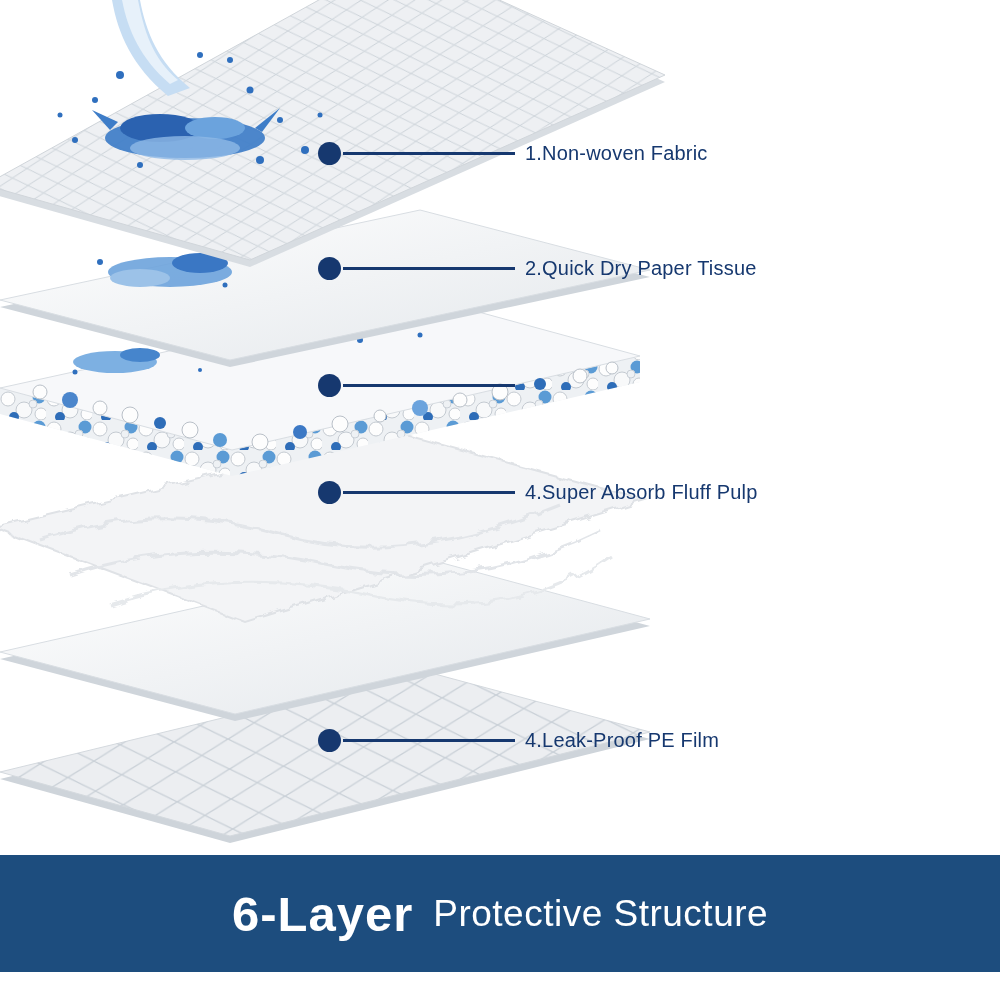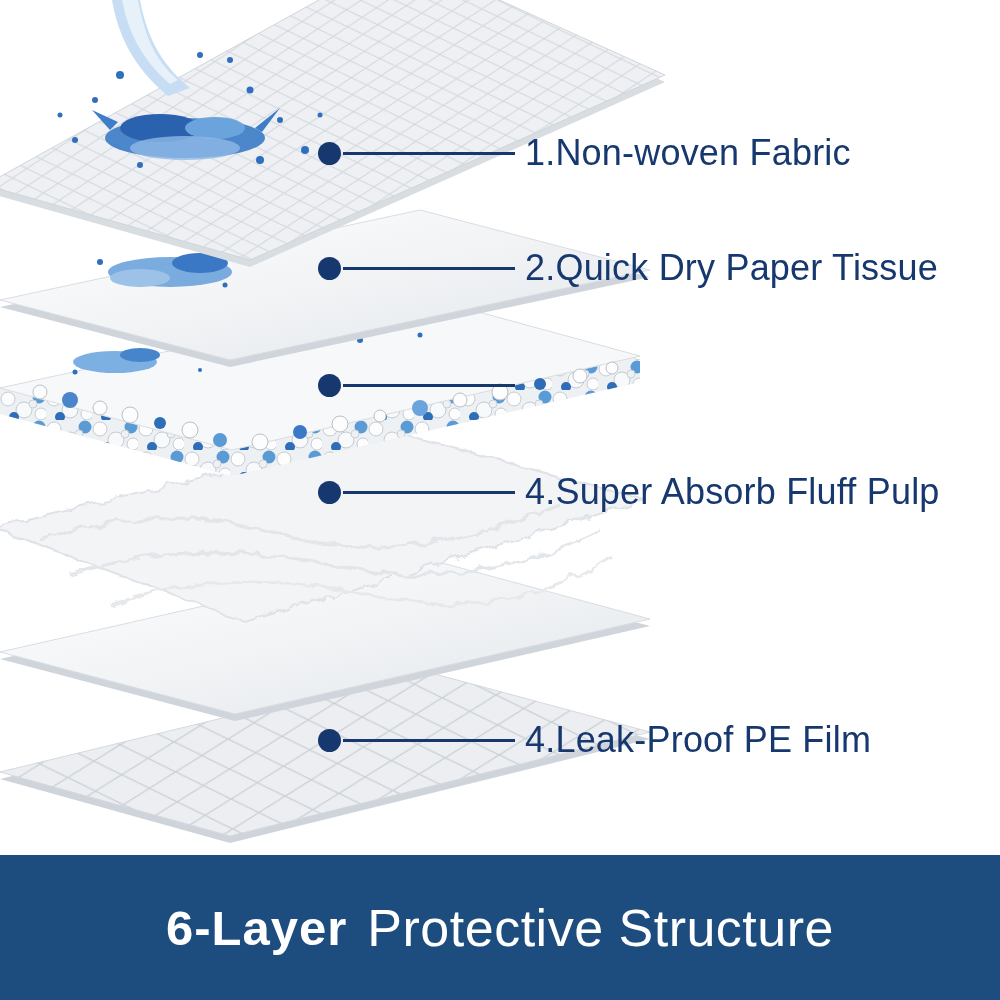--- a/index.html
+++ b/index.html
@@ -6,25 +6,25 @@
     --navy:#16386f;
     --banner:#1d4d7e;
   }
   *{box-sizing:border-box}
   body{margin:0;font-family:"Liberation Sans",sans-serif;background:#fff}
   .stage{position:relative;width:1000px;height:1000px;background:#ffffff;overflow:hidden}
   .art{position:absolute;left:0;top:0}
   .callout{position:absolute;left:318px;display:flex;align-items:center;height:30px}
   .dot{width:23px;height:23px;border-radius:50%;background:var(--navy);flex:0 0 auto}
   .line{width:172px;height:3px;background:var(--navy);margin-left:2px;flex:0 0 auto}
-  .label{color:var(--navy);font-size:36px;margin-left:10px;white-space:nowrap;letter-spacing:.2px}
-  .banner{position:absolute;left:0;top:855px;width:1000px;height:145px;background:var(--banner);
+  .label{color:var(--navy);font-size:20px;margin-left:10px;white-space:nowrap;letter-spacing:.2px}
+  .banner{position:absolute;left:0;top:855px;width:1000px;height:117px;background:var(--banner);
           display:flex;align-items:center;justify-content:center;color:#fff}
   .banner .b1{font-size:49px;font-weight:800;letter-spacing:1px}
-  .banner .b2{font-size:52px;font-weight:500;margin-left:20px;letter-spacing:.5px}
+  .banner .b2{font-size:37px;font-weight:500;margin-left:20px;letter-spacing:.5px}
 </style>
 </head>
 <body>
 
 <div class="stage">
 
   <svg class="art" width="1000" height="855" viewBox="0 0 1000 855">
     <defs>
       <linearGradient id="gSheet" x1="0" y1="0" x2="1" y2="1">
         <stop offset="0" stop-color="#ffffff"></stop>

